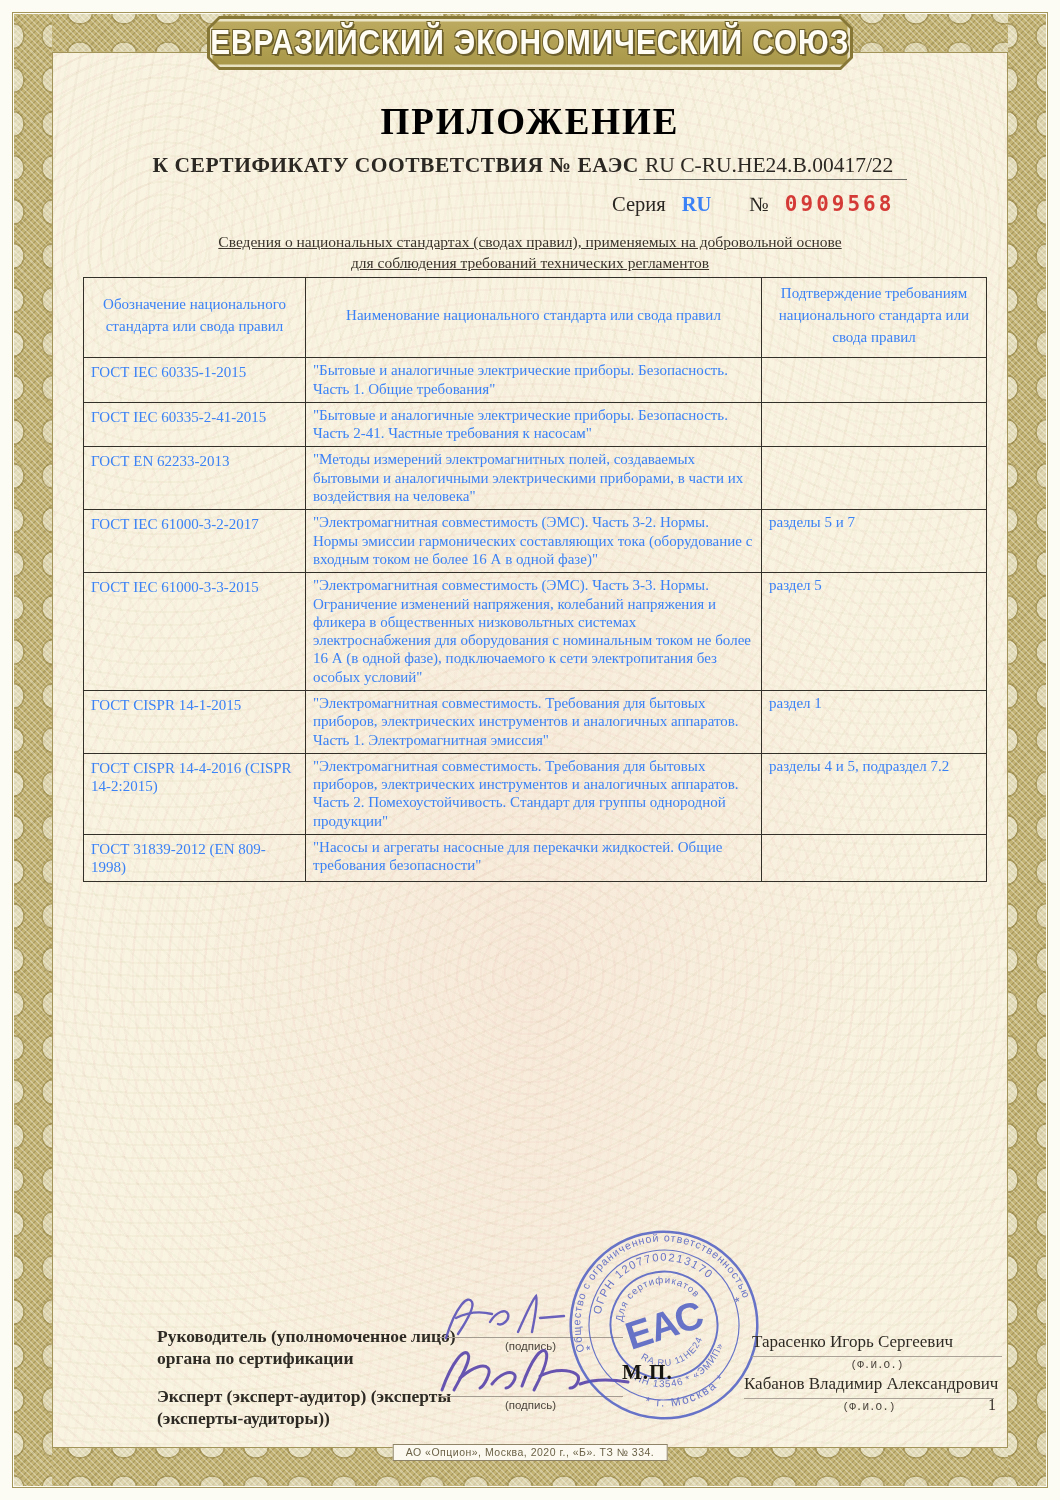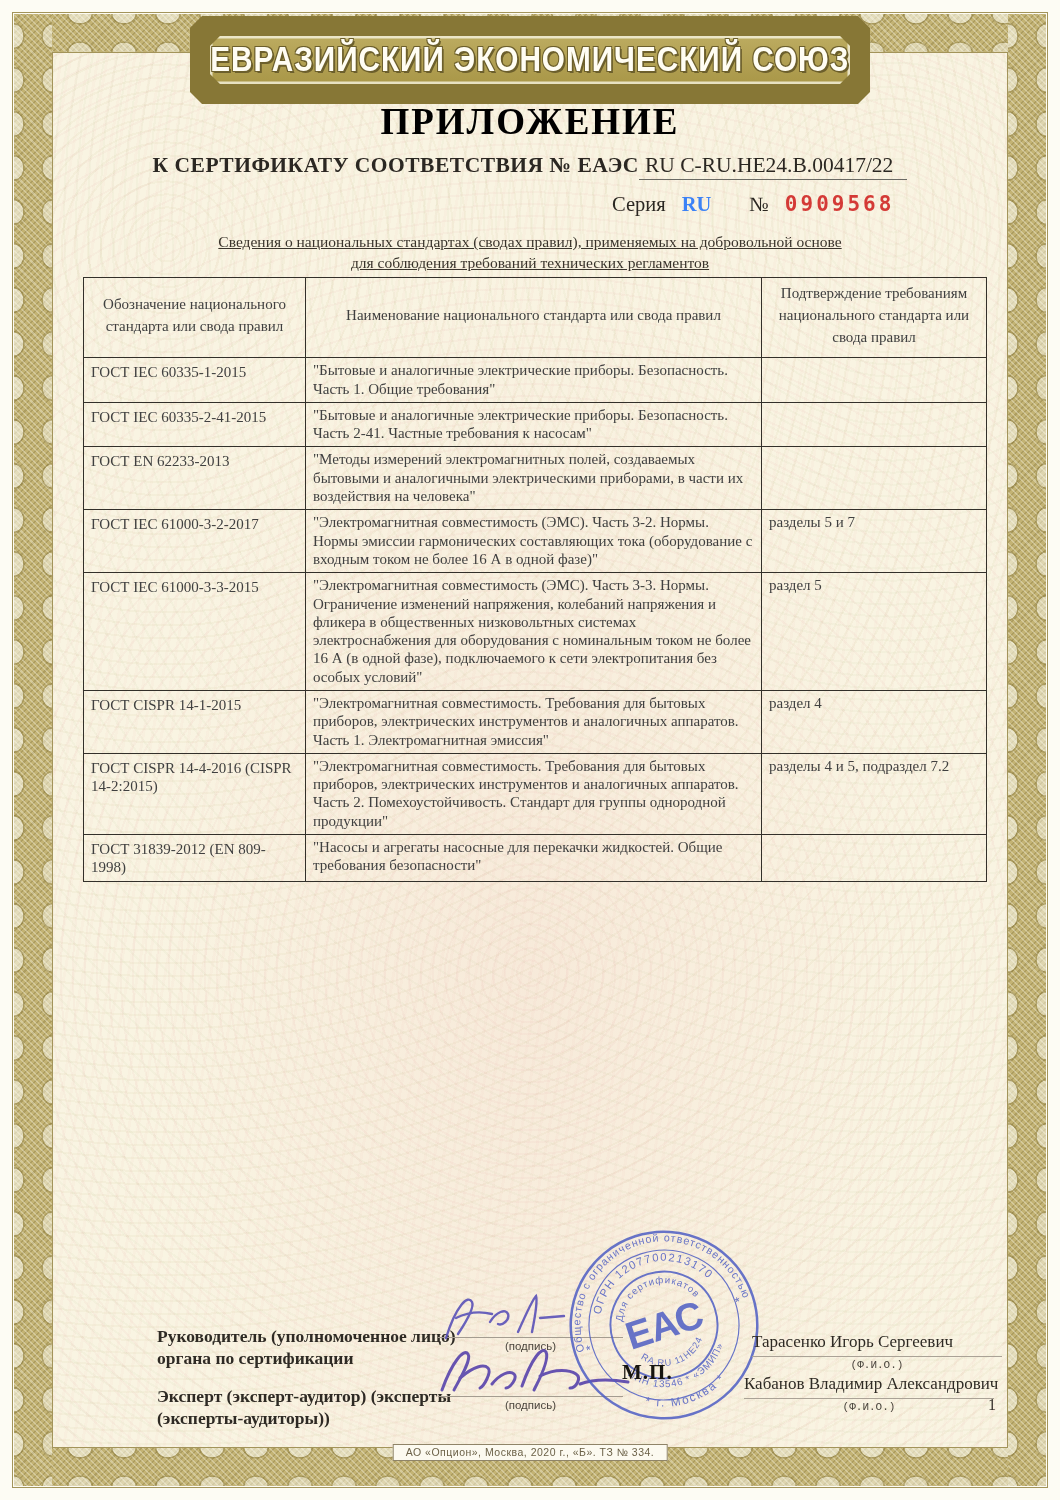--- a/index.html
+++ b/index.html
@@ -35,21 +35,21 @@
   .content-bg{position:absolute;inset:52px;background-color:#f9f4e2;
     background-image:
       radial-gradient(ellipse at 50% 66%, rgba(235,165,160,.13), transparent 56%),
       repeating-radial-gradient(circle at 50% 66%, rgba(220,150,150,.07) 0 2px, transparent 2px 12px),
       repeating-radial-gradient(circle at 12% 14%, rgba(195,185,130,.09) 0 2px, transparent 2px 13px),
       repeating-radial-gradient(circle at 88% 12%, rgba(180,195,145,.08) 0 2px, transparent 2px 12px),
       repeating-linear-gradient(100deg, rgba(225,120,120,.035) 0 3px, transparent 3px 9px);}
 
   
   .banner-outer{position:absolute;top:16px;left:50%;transform:translateX(-50%);width:646px;height:54px;
-    background:#877736;padding:17px;clip-path:polygon(12px 0,calc(100% - 12px) 0,100% 12px,100% calc(100% - 12px),calc(100% - 12px) 100%,12px 100%,0 calc(100% - 12px),0 12px);
+    background:#877736;padding:0;clip-path:polygon(12px 0,calc(100% - 12px) 0,100% 12px,100% calc(100% - 12px),calc(100% - 12px) 100%,12px 100%,0 calc(100% - 12px),0 12px);
     display:flex;align-items:center;justify-content:center;}
   .banner-inner{width:calc(100% - 6px);height:calc(100% - 6px);background:linear-gradient(#bcab60,#a99748);
     clip-path:polygon(10px 0,calc(100% - 10px) 0,100% 10px,100% calc(100% - 10px),calc(100% - 10px) 100%,10px 100%,0 calc(100% - 10px),0 10px);
     box-shadow:inset 0 0 0 2.5px rgba(252,250,235,.75);display:flex;align-items:center;justify-content:center;}
   .banner-text{font-family:"Liberation Sans",sans-serif;font-weight:800;font-size:31px;letter-spacing:1px;color:#fffdf3;
     transform:scaleY(1.12) scaleX(.96);white-space:nowrap;
     text-shadow:2px 2px 0 #6c5f2c,-1px -1px 0 #6c5f2c,1px -1px 0 #6c5f2c,-1px 1px 0 #6c5f2c;}
 
   
   .doc-title{position:absolute;top:100px;left:0;right:0;text-align:center;font-size:37px;font-weight:bold;letter-spacing:2px;color:#000000;}
@@ -58,21 +58,21 @@
   .cert-line .num{font-size:21.5px;border-bottom:1.2px solid #6a6a64;padding:0 14px 1px 6px;}
   .series-line{position:absolute;top:192px;left:612px;display:flex;align-items:baseline;gap:16px;}
   .series-line .lbl{font-size:20.5px;}
   .series-line .ru{font-size:20.5px;font-weight:bold;color:#3b82f6;}
   .series-line .no{font-size:20.5px;padding-left:22px;}
   .series-line .serial{font-family:"DejaVu Sans Mono",monospace;font-weight:bold;font-size:21px;letter-spacing:3px;color:#d43a36;}
 
   .intro{position:absolute;top:232px;left:0;right:0;text-align:center;font-size:15.5px;line-height:1.35;color:#3a342c;text-decoration:underline;}
 
   
-  table.std{position:absolute;top:277px;left:83px;width:903px;border-collapse:collapse;table-layout:fixed;font-size:15px;color:#404040;}
+  table.std{position:absolute;top:277px;left:83px;width:903px;border-collapse:collapse;table-layout:fixed;font-size:15px;color:#3b82f6;}
   table.std col.c1{width:222px;} table.std col.c2{width:456px;} table.std col.c3{width:225px;}
   table.std th,table.std td{border:1.6px solid #33302a;padding:3px 7px 4px 7px;vertical-align:top;text-align:left;font-weight:normal;}
   table.std th{text-align:center;vertical-align:middle;line-height:1.45;padding:5px 8px 9px 8px;}
   table.std td{line-height:1.22;}
   table.std td.c-std{padding-top:5px;}
 
   
   .role{position:absolute;left:157px;width:330px;font-weight:bold;font-size:17.5px;line-height:1.28;color:#2e2a24;}
   .sig-slot{position:absolute;width:185px;text-align:center;}
   .sig-slot .sig-rule{border-bottom:1px solid #a49c90;height:0;}
@@ -161,21 +161,21 @@
       <td>разделы 5 и 7</td>
     </tr>
     <tr style="height:109px">
       <td class="c-std">ГОСТ IEC 61000-3-3-2015</td>
       <td>"Электромагнитная совместимость (ЭМС). Часть 3-3. Нормы. Ограничение изменений напряжения, колебаний напряжения и фликера в общественных низковольтных системах электроснабжения для оборудования с номинальным током не более 16 А (в одной фазе), подключаемого к сети электропитания без особых условий"</td>
       <td>раздел 5</td>
     </tr>
     <tr style="height:56px">
       <td class="c-std">ГОСТ CISPR 14-1-2015</td>
       <td>"Электромагнитная совместимость. Требования для бытовых приборов, электрических инструментов и аналогичных аппаратов. Часть 1. Электромагнитная эмиссия"</td>
-      <td>раздел 4</td>
+      <td>раздел 1</td>
     </tr>
     <tr style="height:75px">
       <td class="c-std">ГОСТ CISPR 14-4-2016 (CISPR 14-2:2015)</td>
       <td>"Электромагнитная совместимость. Требования для бытовых приборов, электрических инструментов и аналогичных аппаратов. Часть 2. Помехоустойчивость. Стандарт для группы однородной продукции"</td>
       <td>разделы 4 и 5, подраздел 7.2</td>
     </tr>
     <tr style="height:43px">
       <td class="c-std">ГОСТ 31839-2012 (EN 809-1998)</td>
       <td>"Насосы и агрегаты насосные для перекачки жидкостей. Общие требования безопасности"</td>
       <td></td>

